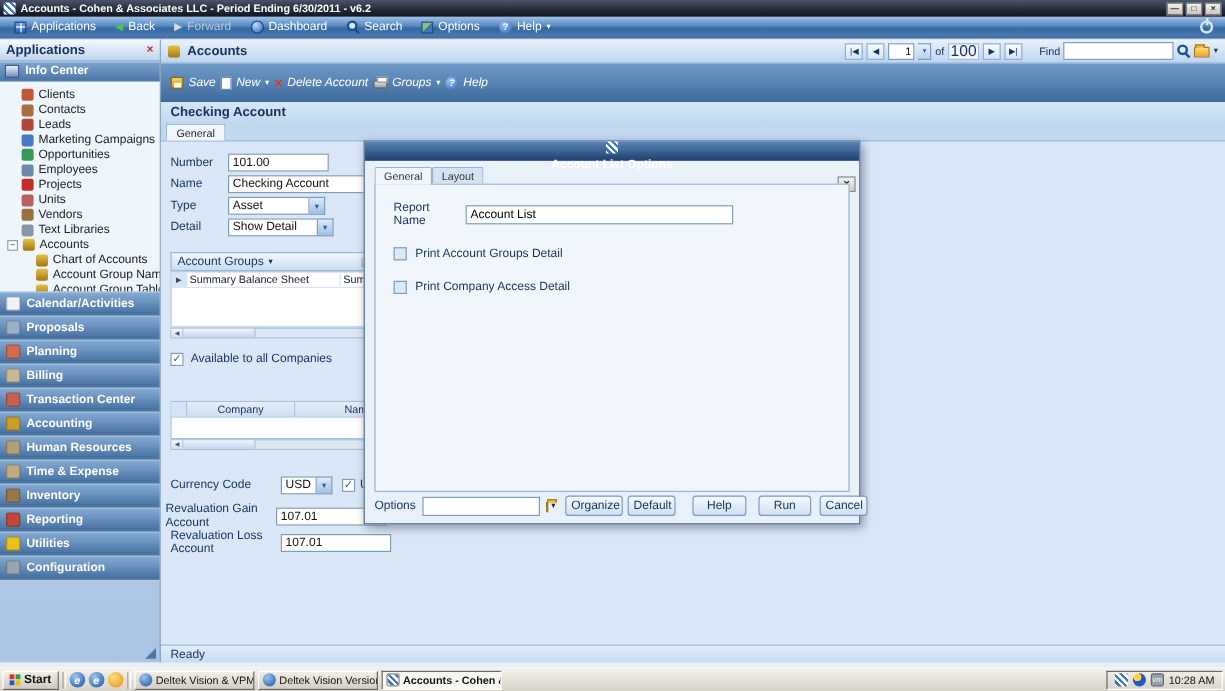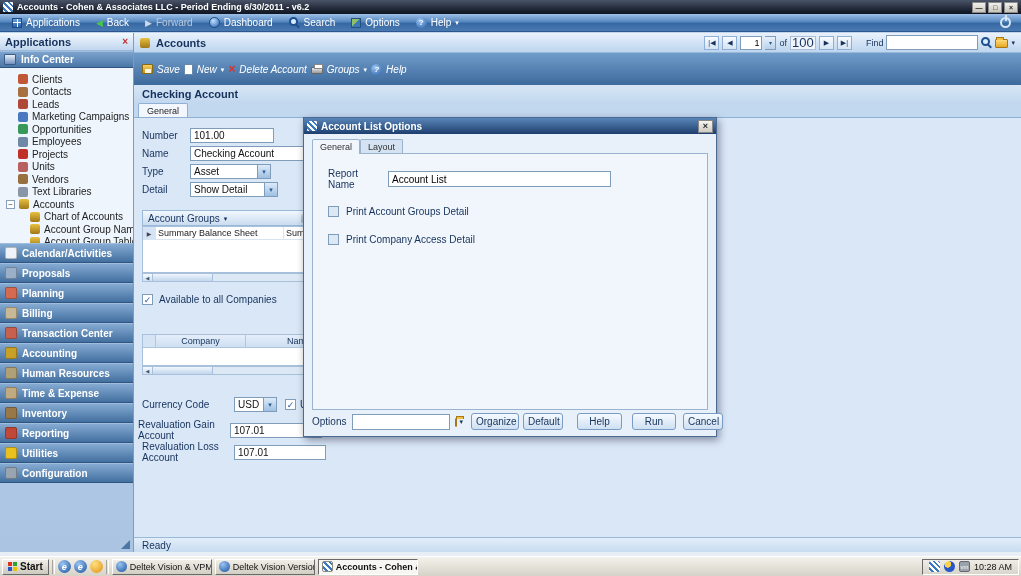--- a/index.html
+++ b/index.html
@@ -109,21 +109,21 @@
     font-size:5px; color:#456; display:flex; align-items:center; justify-content:center; }
   .sthumb { width:60px; background:linear-gradient(#f0f6fc,#c2d6ec); border-right:1px solid #a8c0dc; }
   .cb { width:11px; height:11px; background:#fff; border:1px solid #7f9db9; display:flex; align-items:center; justify-content:center;
     font-size:9px; color:#2458a8; font-weight:bold; flex:0 0 auto; }
   .cb.soft { background:#dce9f5; }
 
   
   .dialog { position:absolute; left:303px; top:117px; width:414px; height:320px; background:#e8f0f9;
     border:1px solid #4a6a94; box-shadow:2px 3px 8px rgba(0,0,30,.4); z-index:50; }
   .dialog-titlebar { height:16px; background:linear-gradient(#5a86b8,#1d3f6e); display:flex; align-items:center; gap:4px;
-    padding:0 3px; color:#fff; font-weight:bold; font-size:10px; }
+    padding:0 3px; color:#fff; font-weight:bold; font-size:10px;flex-direction:column; }
   .dlg-close { margin-left:auto; width:15px; height:13px; background:linear-gradient(#f4f4f2,#cfccc4); border:1px solid #888;
     font-size:9px; line-height:11px; text-align:center; color:#222; font-weight:bold; }
   .dlg-tabs { position:absolute; top:21px; left:8px; display:flex; font-size:9px; }
   .dlg-tab { height:14px; padding:0 7px; display:flex; align-items:center; border:1px solid #9ab4d0; border-bottom:none;
     border-radius:2px 2px 0 0; background:#d4e2f2; color:#333; }
   .dlg-tab.active { background:#f0f6fc; z-index:2; height:15px; }
   .dlg-box { position:absolute; top:35px; left:8px; right:8px; height:257px; background:#f0f6fc; border:1px solid #9ab4d0; }
   .dlg-row { position:absolute; display:flex; align-items:center; gap:6px; font-size:10px; color:#16325c; }
   .dlg-input { height:16px; border:1px solid #7f9db9; font-size:10px; padding:0 3px; background:#fff; }
   .dlg-bottom { position:absolute; left:8px; right:8px; bottom:6px; height:17px; display:flex; align-items:center; font-size:10px; color:#16325c; }

